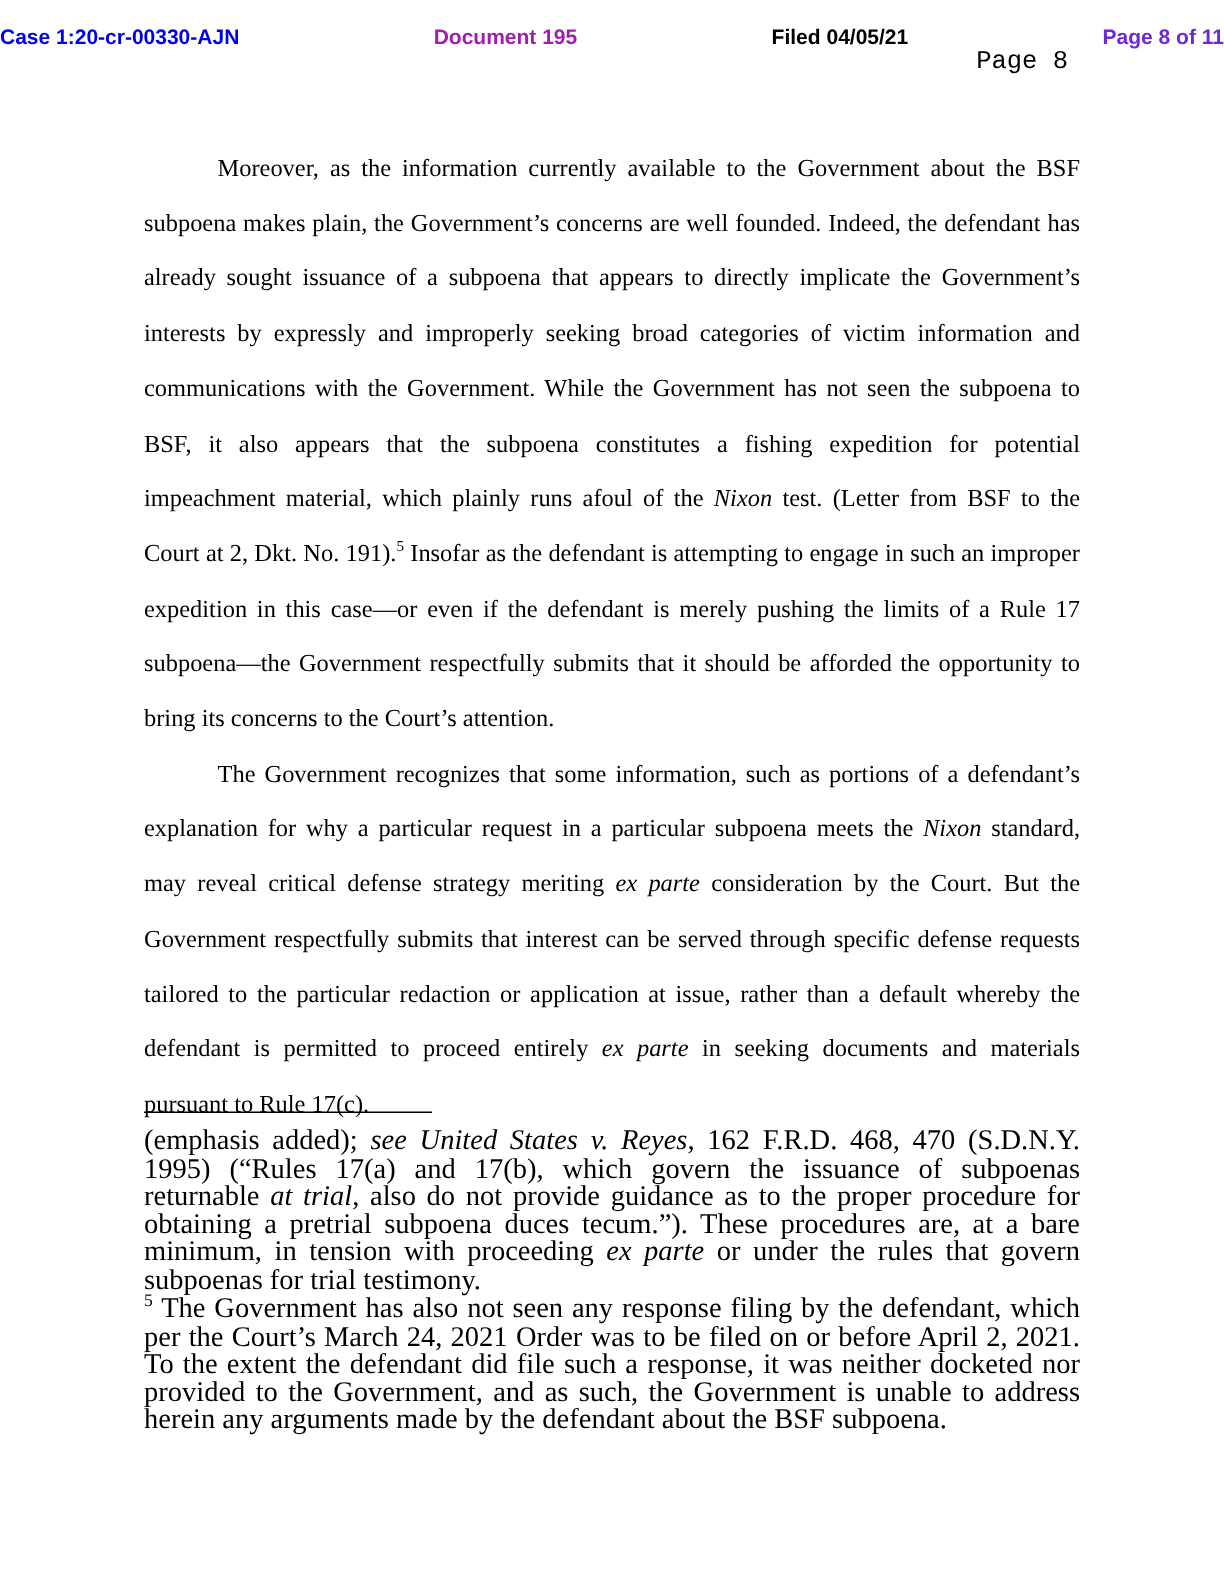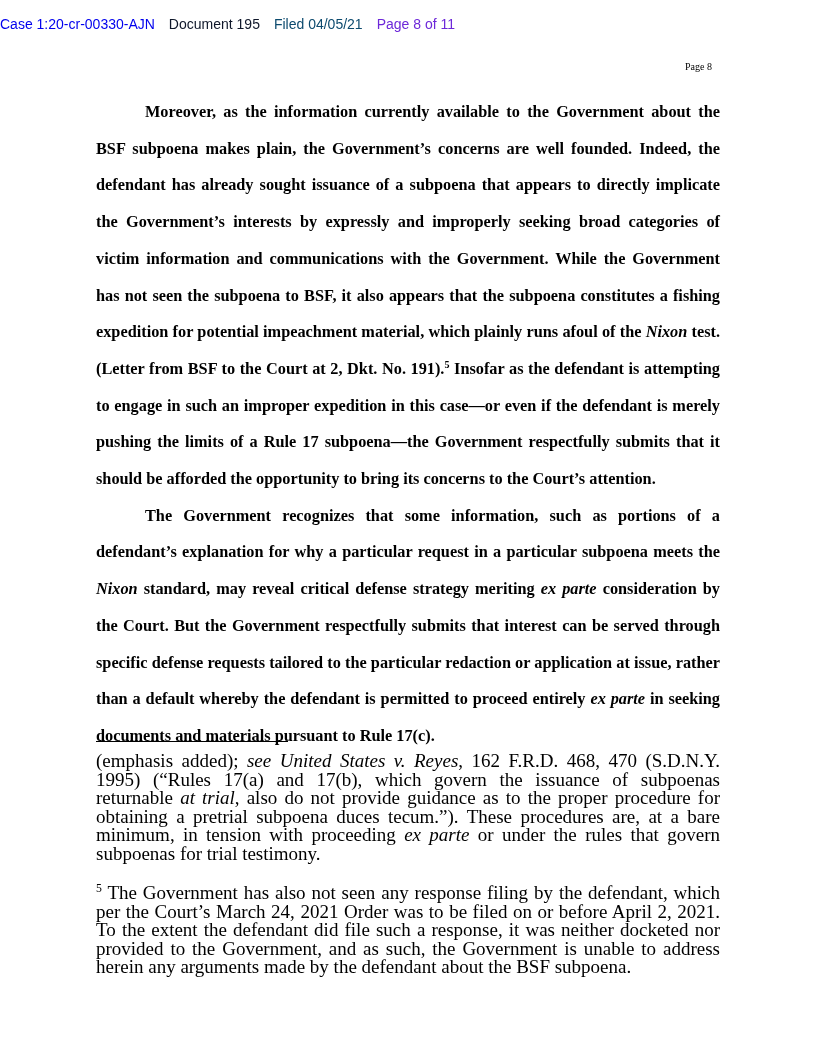--- a/index.html
+++ b/index.html
@@ -15,83 +15,84 @@
     color: #000000;
     font-family: "Liberation Serif", serif;
     overflow: hidden;
   }
   .stamp {
     position: absolute;
     top: 16px;
     left: 0;
     right: 0;
     display: flex;
-    justify-content: flex-start;
+    justify-content: space-between;
     gap: 14px;
     font-family: "Liberation Sans", sans-serif;
     font-size: 14px;
     color: #0000EE;
     white-space: nowrap;
+    font-weight: bold;
   }
   .page-number {
     position: absolute;
-    top: 61px;
+    top: 32px;
     right: 104px;
-    font-size: 10px;
+    font-size: 17px;
+    font-family: Liberation Mono, monospace;
   }
   .body-text {
     position: absolute;
     top: 94px;
     left: 96px;
     width: 624px;
     font-size: 16.3px;
     line-height: 36.7px;
     text-align: justify;
   }
   .para {
     margin: 0;
     text-indent: 49px;
-    font-weight: bold;
   }
   .footnotes {
     position: absolute;
     top: 741px;
     left: 96px;
     width: 624px;
     font-size: 19px;
     line-height: 18.5px;
     text-align: justify;
   }
   .fn-sep {
     width: 192px;
     height: 0;
     border-top: 1px solid #000000;
     margin: 0 0 10px 0;
   }
   .fn {
     margin: 0;
   }
   .fn-5 {
-    margin-top: 21px;
+    margin-top: 1px;
   }
   sup {
     font-size: 0.62em;
     vertical-align: super;
     line-height: 0;
   }
 </style>
 </head>
 <body>
 
 <div class="page">
 
   <div class="stamp">
     <span style="color: rgb(0, 0, 238);">Case 1:20-cr-00330-AJN</span>
-    <span style="color: #0f172a;">Document 195</span>
-    <span style="color: #0c4a6e;">Filed 04/05/21</span>
+    <span style="color: #a21caf;">Document 195</span>
+    <span style="color: #000000;">Filed 04/05/21</span>
     <span style="color: #6d28d9;">Page 8 of 11</span>
   </div>
 
   <div class="page-number">Page 8</div>
 
   <div class="body-text">
     <p class="para"><span>Moreover, as the information currently available to the Government about the BSF subpoena makes plain, the Government’s concerns are well founded.  Indeed, the defendant has already sought issuance of a subpoena that appears to directly implicate the Government’s interests by expressly and improperly seeking broad categories of victim information and communications with the Government.  While the Government has not seen the subpoena to BSF, it also appears that the subpoena constitutes a fishing expedition for potential impeachment material, which plainly runs afoul of the </span><i>Nixon</i><span> test.  (Letter from BSF to the Court at 2, Dkt. No. 191).</span><sup>5</sup><span>  Insofar as the defendant is attempting to engage in such an improper expedition in this case—or even if the defendant is merely pushing the limits of a Rule 17 subpoena—the Government respectfully submits that it should be afforded the opportunity to bring its concerns to the Court’s attention.</span></p>
     <p class="para"><span>The Government recognizes that some information, such as portions of a defendant’s explanation for why a particular request in a particular subpoena meets the </span><i>Nixon</i><span> standard, may reveal critical defense strategy meriting </span><i>ex parte</i><span> consideration by the Court.  But the Government respectfully submits that interest can be served through specific defense requests tailored to the particular redaction or application at issue, rather than a default whereby the defendant is permitted to proceed entirely </span><i>ex parte</i><span> in seeking documents and materials pursuant to Rule 17(c).</span></p>
   </div>
 

